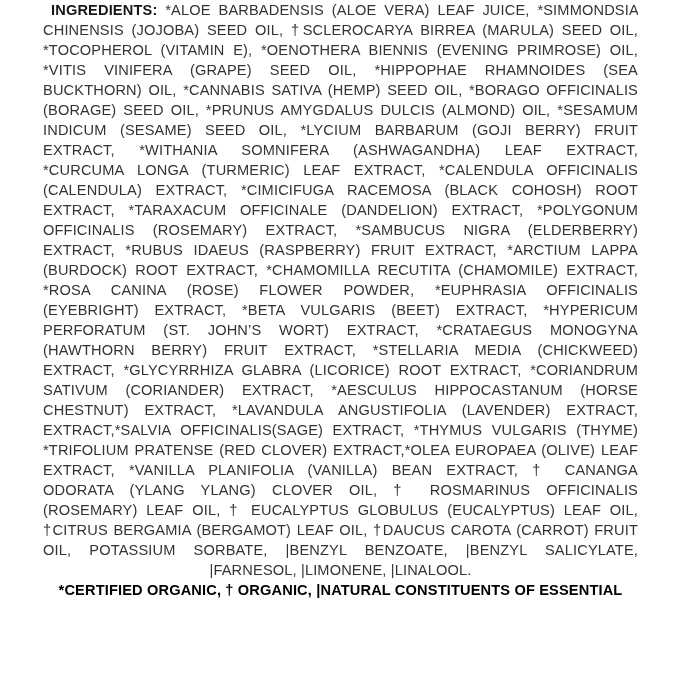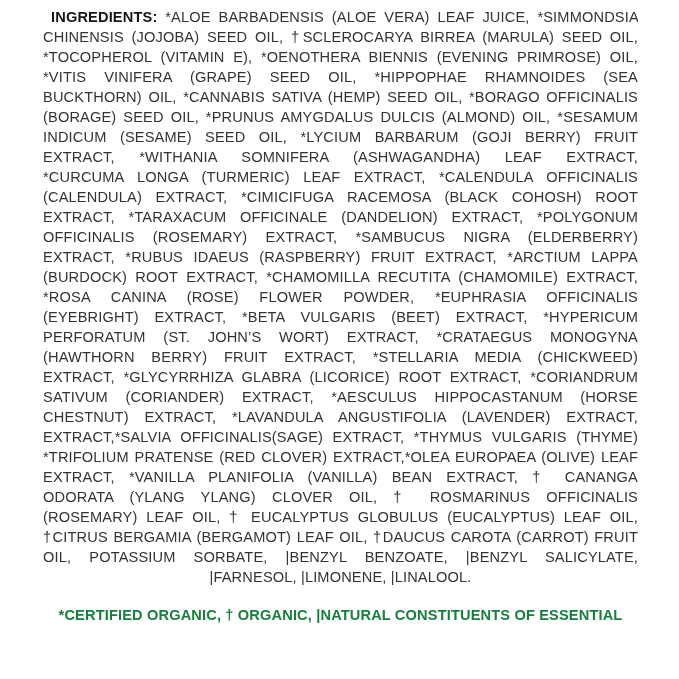--- a/index.html
+++ b/index.html
@@ -5,21 +5,21 @@
   html, body {
     margin: 0;
     padding: 0;
     background: #ffffff;
   }
   .page {
     position: relative;
     width: 679px;
     height: 679px;
     box-sizing: border-box;
-    padding: 7px 41px 0 43px;
+    padding: 0 41px 0 43px;
     background: #ffffff;
     font-family: "Liberation Sans", "DejaVu Sans", sans-serif;
     font-size: 14.6px;
     line-height: 20px;
     letter-spacing: 0.15px;
     color: #333333;
     overflow: hidden;
   }
   
   .line {
@@ -44,22 +44,21 @@
   }
   .list .line:last-child::after {
     content: none;
   }
   .b {
     font-weight: 700;
     color: #161616;
   }
   .footnote .line {
     font-weight: 700;
-    color: #15803d;
-    margin-top: 18px;
+    color: #000000;
   }
 </style>
 </head>
 <body>
 
 <div class="page">
 
   <div class="line first">
     <span class="b">INGREDIENTS:</span>
     <span>*ALOE BARBADENSIS (ALOE VERA) LEAF JUICE, *SIMMONDSIA</span>

